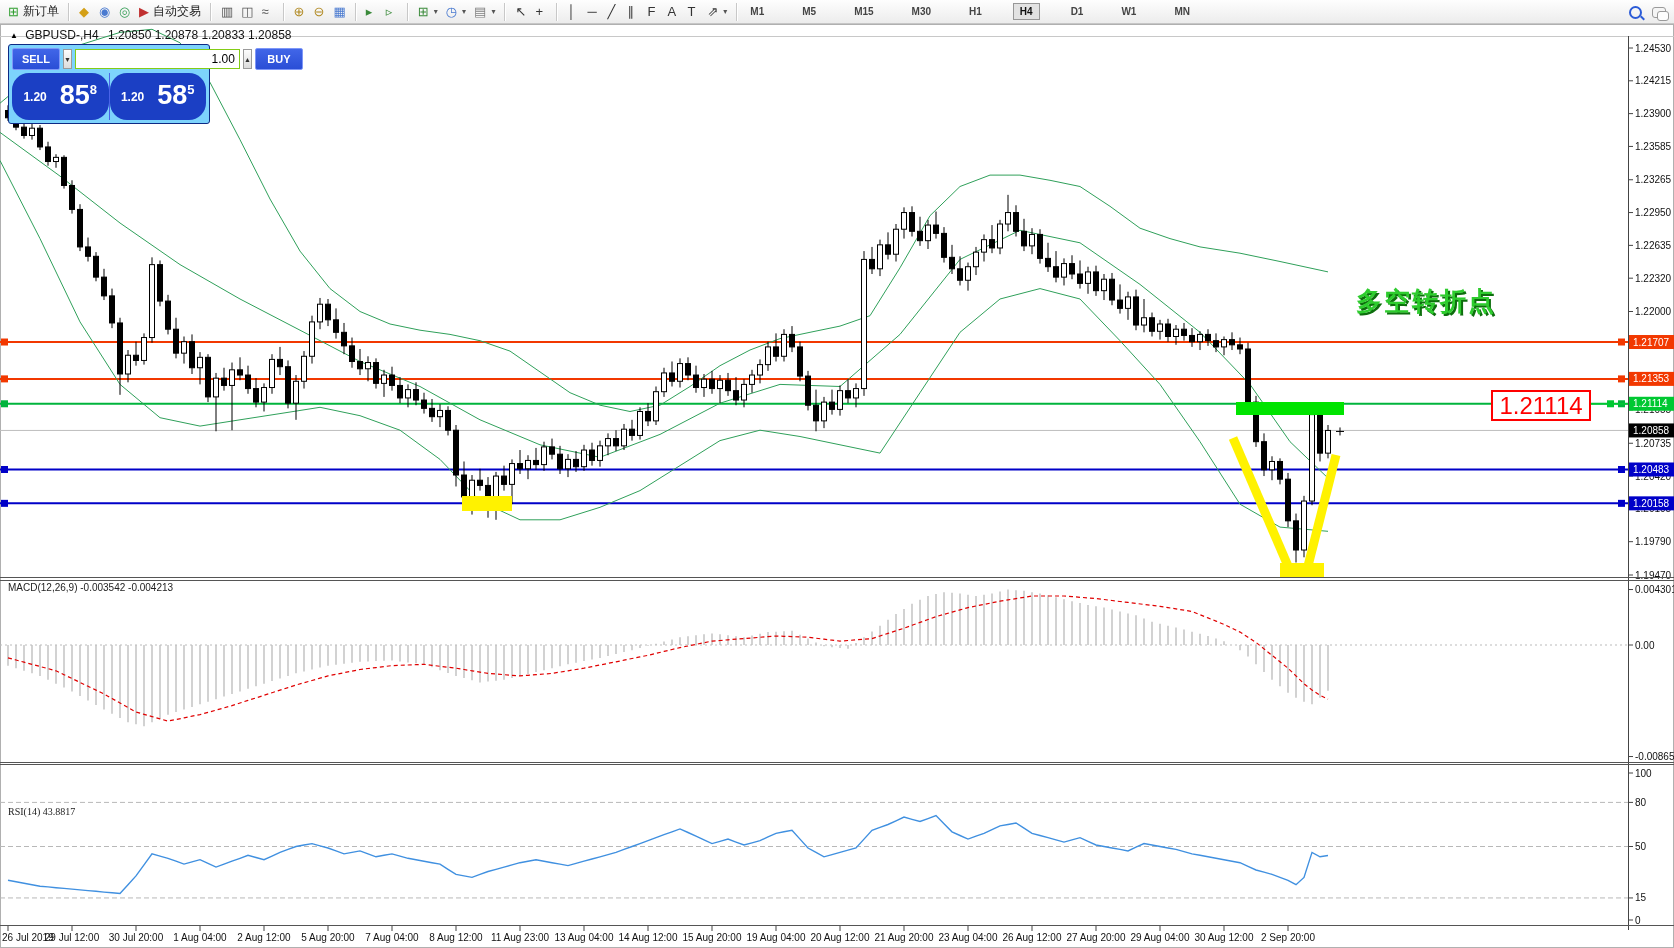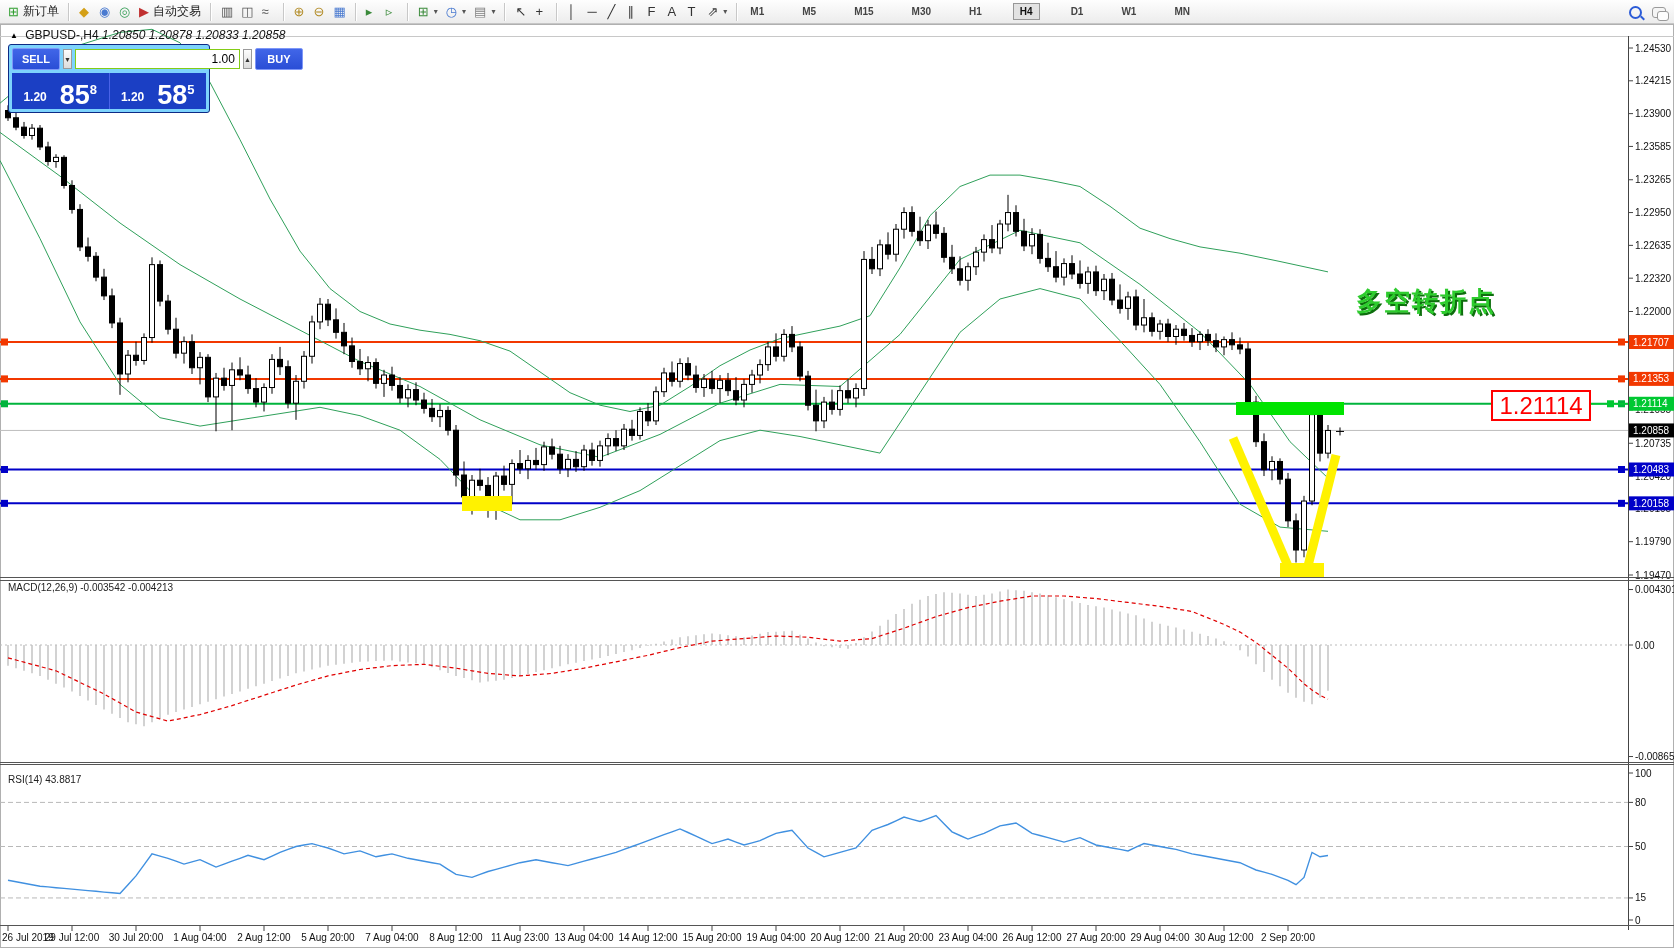--- a/index.html
+++ b/index.html
@@ -33,21 +33,21 @@
     padding:3px;box-sizing:border-box;}
   .tp-row1{display:flex;align-items:center;gap:3px;height:22px;}
   .tp-sell,.tp-buy{flex:0 0 48px;height:22px;background:linear-gradient(#4166e8,#2a4ed6);border:1px solid #7e97f8;
     color:#fff;font-size:11px;font-weight:bold;font-family:inherit;border-radius:2px;}
   .tp-step{width:16px;height:20px;background:linear-gradient(#fdfdfd,#dcdcdc);border:1px solid #9a9a9a;
     font-size:7px;color:#333;font-family:inherit;padding:0;}
   .tp-vol{flex:1;height:18px;border:1px solid #84cc16;background:#fff;font-size:12px;text-align:right;
     padding:0 4px;font-family:inherit;}
   .tp-row2{display:flex;margin-top:3px;}
   .tp-price{flex:1;height:34px;background:#1b3fc4;color:#fff;display:flex;align-items:flex-end;justify-content:center;
-    padding-bottom:2px;cursor:default;}
+    padding-bottom:13px;cursor:default;border-radius:17px;}
   .tp-price .sm{font-size:12px;font-weight:bold;margin-bottom:3px;}
   .tp-price .big{font-size:27px;font-weight:bold;line-height:24px;margin-left:13px;}
   .tp-price .sup{font-size:13px;font-weight:bold;margin-bottom:10px;}
   .tp-div{width:1px;background:#4a63e8;}
   svg text{font-family:"Liberation Sans",sans-serif;}
 </style>
 </head>
 <body>
 
 <div class="toolbar">
@@ -810,21 +810,21 @@
     <text x="1160" y="941" font-size="10" fill="#111" text-anchor="middle">29 Aug 04:00</text>
     <line x1="1224" y1="926" x2="1224" y2="931" stroke="#444"></line>
     <text x="1224" y="941" font-size="10" fill="#111" text-anchor="middle">30 Aug 12:00</text>
     <line x1="1288" y1="926" x2="1288" y2="931" stroke="#444"></line>
     <text x="1288" y="941" font-size="10" fill="#111" text-anchor="middle">2 Sep 20:00</text>
   </svg>
 
 <div class="overlay chart-title">
   <span class="tri">▲</span>
   <span>GBPUSD-,H4</span>
-  <span style="margin-left:0;font-style:italic;">1.20850 1.20878 1.20833 1.20858</span>
+  <span style="margin-left:6px;">1.20850 1.20878 1.20833 1.20858</span>
 </div>
 
 <div class="overlay trade-panel">
   <div class="tp-row1">
     <button class="tp-sell">SELL</button>
     <button class="tp-step">▼</button>
     <input class="tp-vol" value="1.00" style="">
     <button class="tp-step">▲</button>
     <button class="tp-buy">BUY</button>
   </div>
@@ -842,13 +842,13 @@
     </div>
   </div>
 </div>
 
 <div class="overlay pivot-note" id="pivot-note" style="color: rgb(46, 204, 46);">多空转折点</div>
 
 <div class="overlay price-callout">1.21114</div>
 
 <div class="overlay ind-label" style="left:8px;top:582px;">MACD(12,26,9) -0.003542 -0.004213</div>
 
-<div class="overlay ind-label" style="left:8px;top:774px;">RSI(14) 43.8817</div>
+<div class="overlay ind-label" style="left:8px;top:806px;font-family:Liberation Serif, serif;">RSI(14) 43.8817</div>
 
 </body></html>

